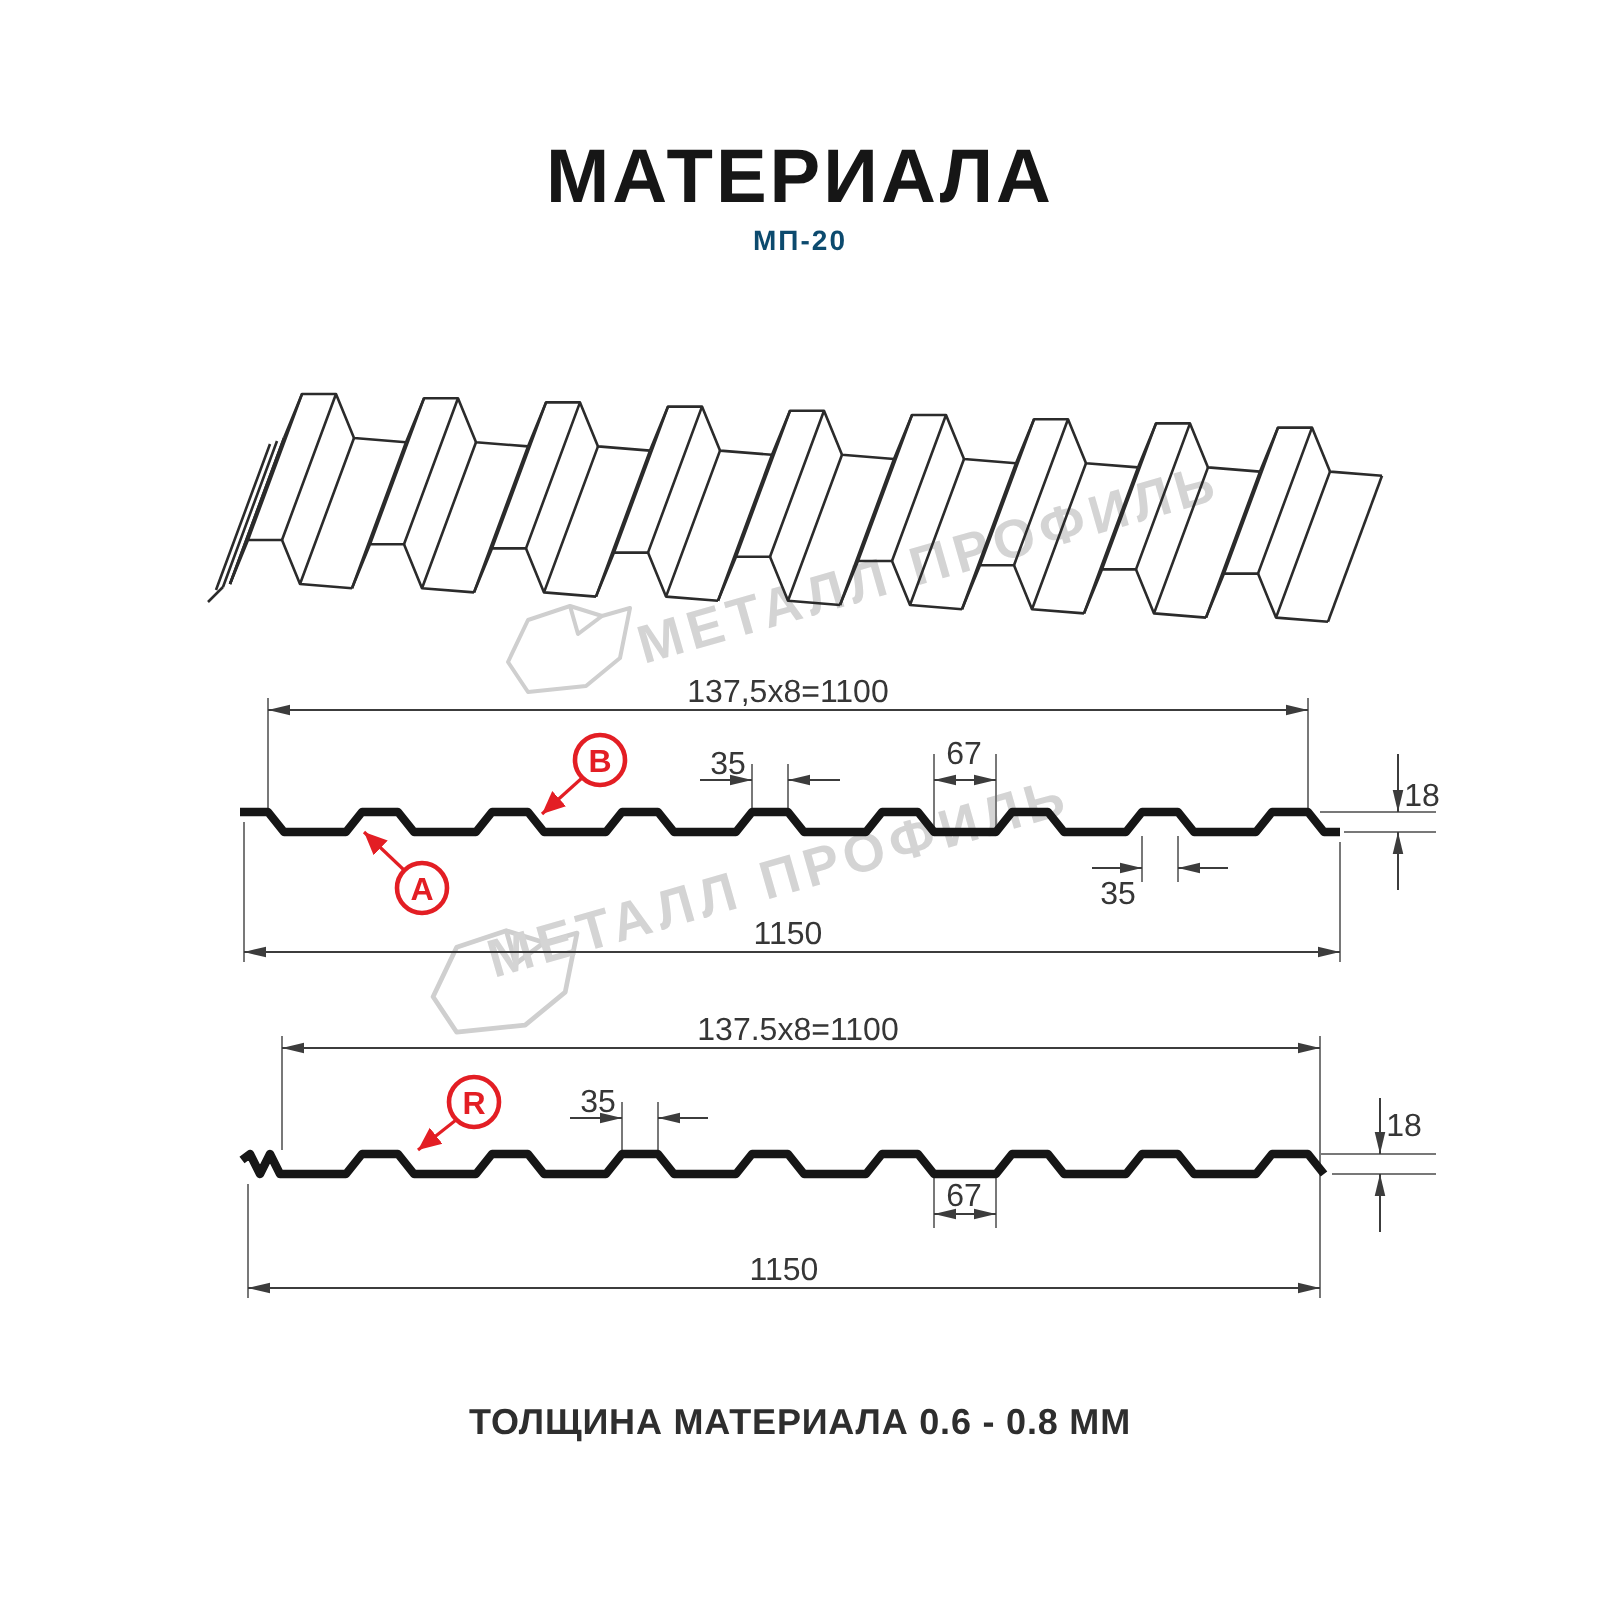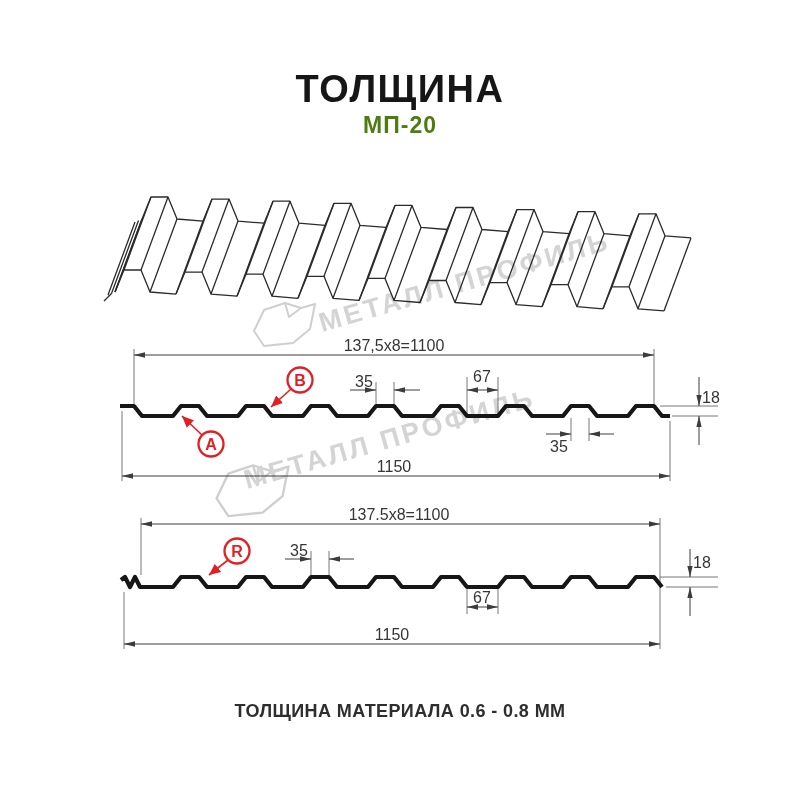--- a/index.html
+++ b/index.html
@@ -3,32 +3,32 @@
 <meta charset="utf-8">
 <style>
   html,body{margin:0;padding:0;background:#ffffff;}
   #stage{position:relative;width:800px;height:800px;background:#ffffff;overflow:hidden;
          font-family:"Liberation Sans", sans-serif;}
   #stage svg{position:absolute;left:0;top:0;}
   .layer-bg{z-index:1;}
   .layer-draw{z-index:2;}
   .txt{position:absolute;width:800px;text-align:center;z-index:3;color:#161616;}
   #title{top:68px;font-size:38px;font-weight:700;letter-spacing:1.5px;}
-  #subtitle{top:112px;font-size:23px;font-weight:600;letter-spacing:1px;color:#4d7c0f;}
+  #subtitle{top:112px;font-size:14px;font-weight:600;letter-spacing:1px;color:#0c4a6e;}
   #footer{top:701px;font-size:18px;font-weight:700;letter-spacing:.4px;color:#2e2e2e;}
   svg text{font-family:"Liberation Sans", sans-serif;fill:#363636;font-size:16px;}
   svg text.red{fill:#e31e24;font-weight:700;font-size:16px;}
   .wm-text{font-size:27px;font-weight:700;letter-spacing:3px;fill:#d4d4d4;}
 </style>
 </head>
 <body>
 
 <div id="stage">
 
-  <div id="title" class="txt">ТОЛЩИНА</div>
+  <div id="title" class="txt">МАТЕРИАЛА</div>
   <div id="subtitle" class="txt">МП-20</div>
   <div id="footer" class="txt">ТОЛЩИНА МАТЕРИАЛА 0.6 - 0.8 ММ</div>
 
   <svg class="layer-bg" width="800" height="800" viewBox="0 0 800 800">
     <defs>
       <g id="mlogo" fill="none" stroke="#cfcfcf" stroke-width="2" stroke-linejoin="round">
         <polygon points="3,30 13,9 34,2 50,7 64,3 59,28 42,42 13,45"></polygon>
         <polyline points="34,2 38,16 50,7"></polyline>
       </g>
     </defs>

